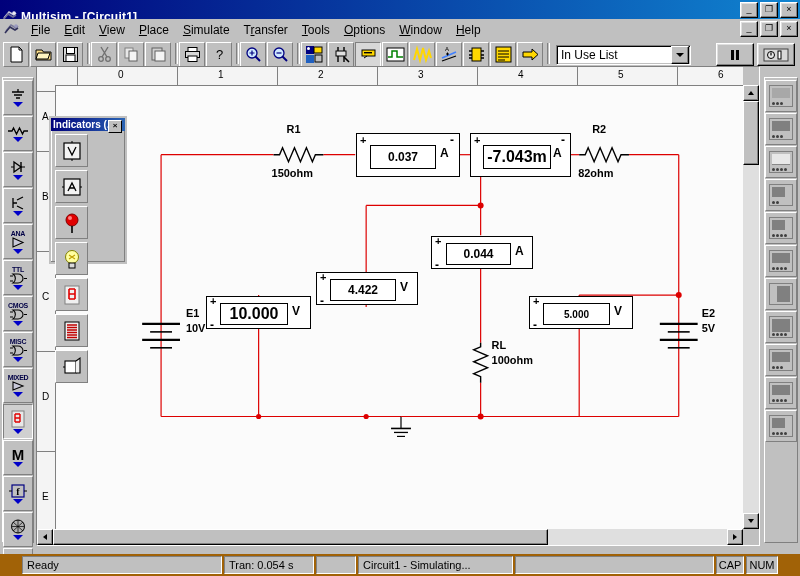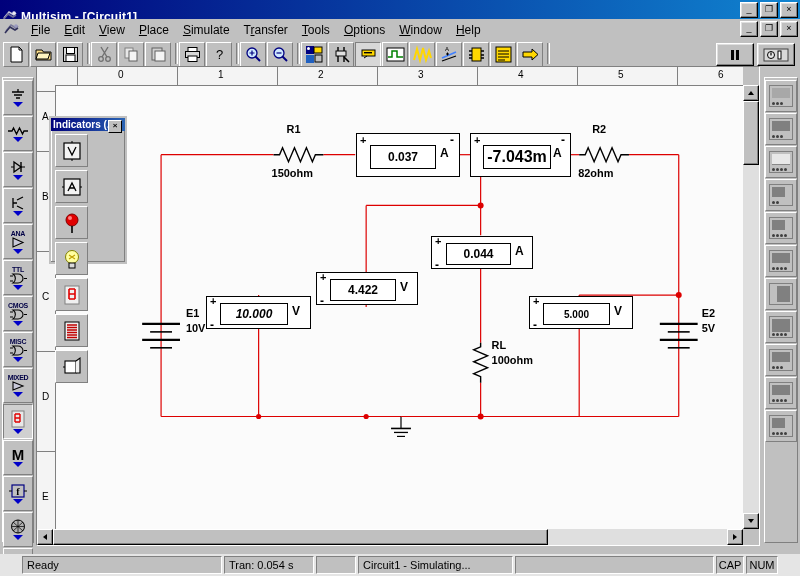--- a/index.html
+++ b/index.html
@@ -189,21 +189,21 @@
     width:31px;height:31px;margin:0 3px 3px 0;background:#c0c0c0;
     border:1px solid #fff;border-right-color:#808080;border-bottom-color:#808080;
     display:flex;align-items:center;justify-content:center;cursor:default;
   }
 
   
   .sch{position:absolute;left:0;top:0;width:100%;height:100%;}
 
   
   .statusbar{
-    position:absolute;left:0;bottom:0;width:800px;height:22px;background:#e5e5e5;
+    position:absolute;left:0;bottom:0;width:800px;height:22px;background:#a16207;
     display:flex;align-items:center;padding:2px 2px;box-sizing:border-box;
   }
   .spanel{
     height:18px;background:#c0c0c0;
     border:1px solid #808080;border-right-color:#fff;border-bottom-color:#fff;
     box-sizing:border-box;display:flex;align-items:center;padding-left:4px;
     font-size:11px;color:#000;margin-right:2px;
   }
   .sb-grip{width:20px;}
 </style>
@@ -397,20 +397,24 @@
     <div class="tbtn raised">
       <svg width="19" height="19" viewBox="0 0 19 19">
           <path d="M2 7 h9 V4 l6 5.5 -6 5.5 V12 H2 Z" fill="#ffd700" stroke="#000"></path>
         </svg>
     </div>
 
     <div class="tsep">
         <i></i>
       </div>
 
+    <div class="combo">
+      <span>In Use List</span>
+      <div class="arrow"></div>
+    </div>
 
     <div class="runbtns">
       <div class="rbtn">
         <svg width="16" height="14" viewBox="0 0 16 14">
             <rect x="4" y="2" width="3" height="10" fill="#000"></rect>
             <rect x="9" y="2" width="3" height="10" fill="#000"></rect>
           </svg>
       </div>
       <div class="rbtn">
         <svg width="26" height="14" viewBox="0 0 26 14">
@@ -789,21 +793,21 @@
         <div style="position:absolute;left:14px;top:6px;width:63px;height:20px;border:1.3px solid #000;background:#fff;display:flex;align-items:center;justify-content:center;">
           <span style="font-size:12px;font-weight:bold;">0.044</span>
         </div>
         <span style="position:absolute;left:83px;top:7px;font-size:12px;font-weight:bold;">A</span>
       </div>
 
       <div style="position:absolute;left:150px;top:210px;width:105px;height:33px;background:#fff;border:1.5px solid #000;box-sizing:border-box;">
         <span style="position:absolute;left:3px;top:-2px;font-size:11px;font-weight:bold;">+</span>
         <span style="position:absolute;left:3px;bottom:-4px;font-size:12px;font-weight:bold;">-</span>
         <div style="position:absolute;left:13px;top:6px;width:66px;height:20px;border:1.3px solid #000;background:#fff;display:flex;align-items:center;justify-content:center;">
-          <span style="font-size:12px;font-weight:bold;font-style:italic;">10.000</span>
+          <span style="font-size:16px;font-weight:bold;">10.000</span>
         </div>
         <span style="position:absolute;left:85px;top:7px;font-size:12px;font-weight:bold;">V</span>
       </div>
 
       <div style="position:absolute;left:260px;top:186px;width:102px;height:33px;background:#fff;border:1.5px solid #000;box-sizing:border-box;">
         <span style="position:absolute;left:3px;top:-2px;font-size:11px;font-weight:bold;">+</span>
         <span style="position:absolute;left:3px;bottom:-4px;font-size:12px;font-weight:bold;">-</span>
         <div style="position:absolute;left:13px;top:6px;width:64px;height:20px;border:1.3px solid #000;background:#fff;display:flex;align-items:center;justify-content:center;">
           <span style="font-size:12px;font-weight:bold;">4.422</span>
         </div>

